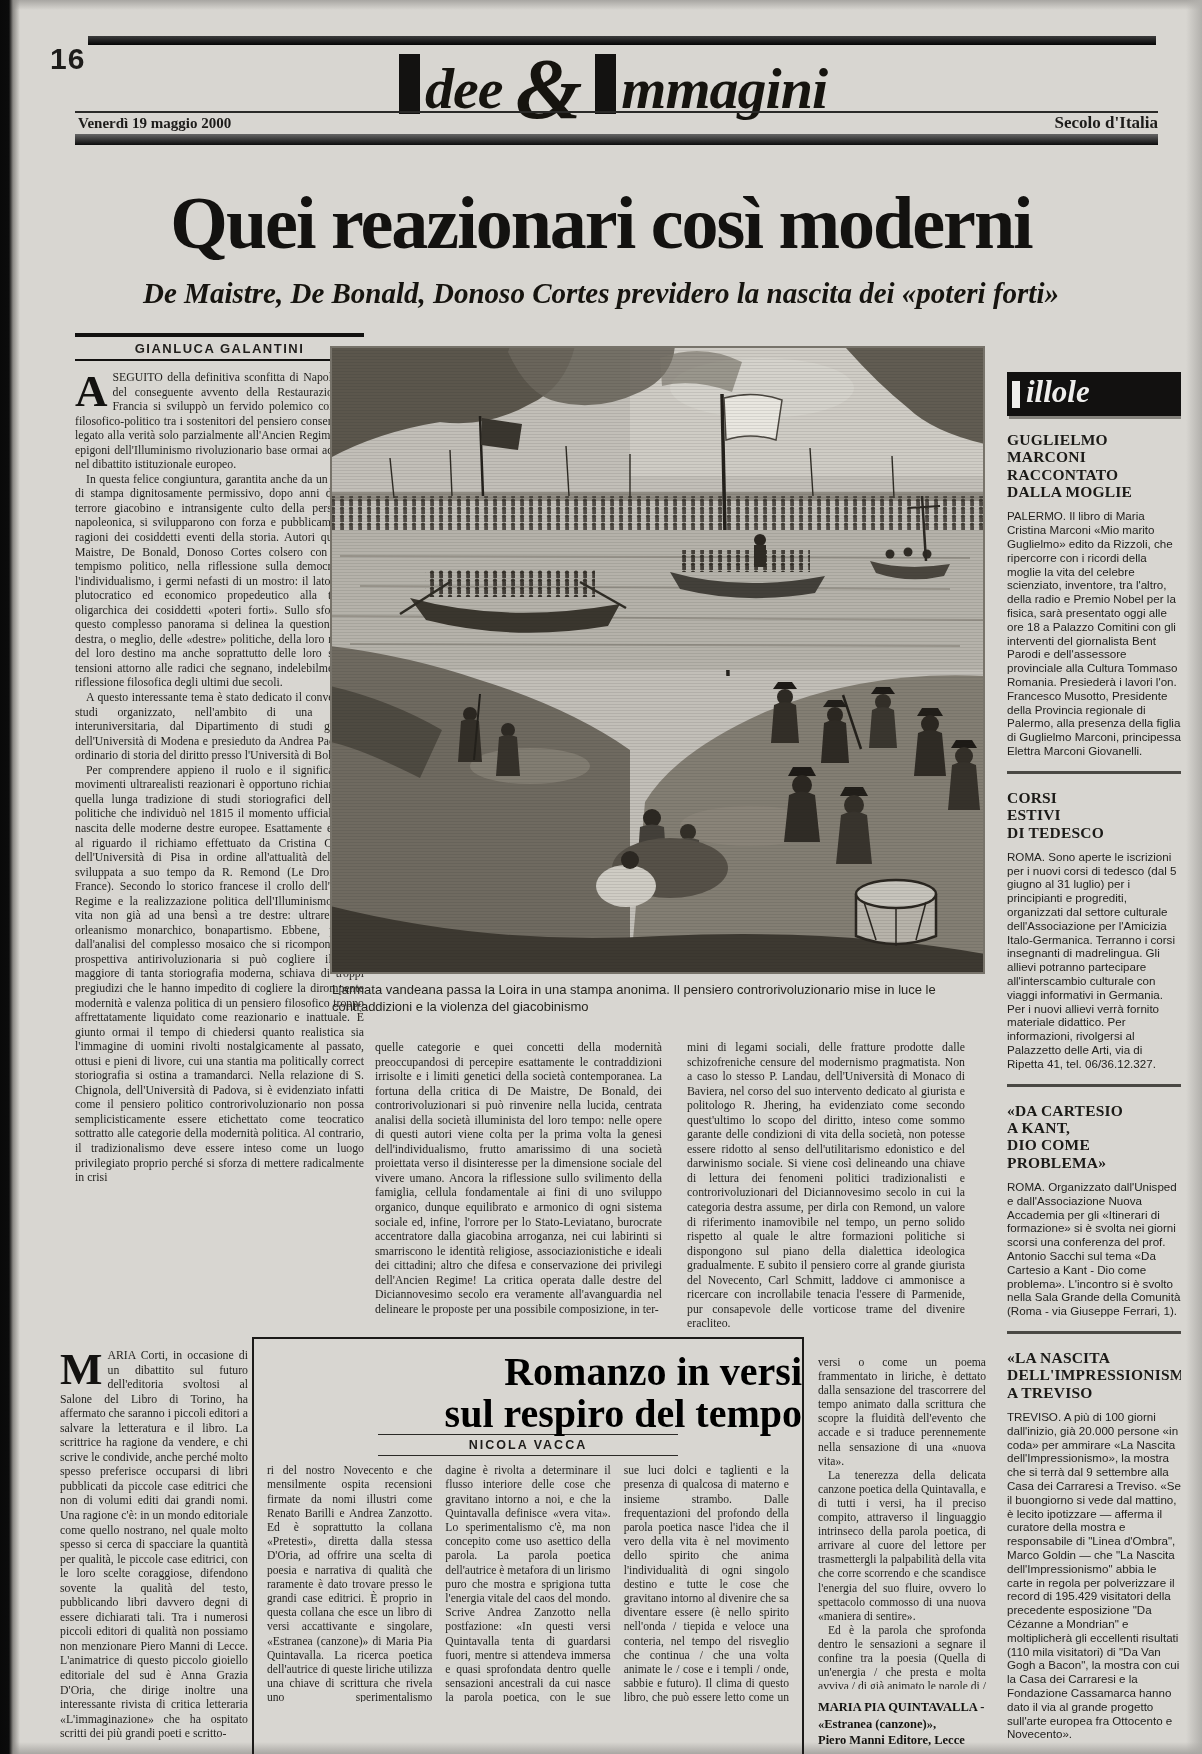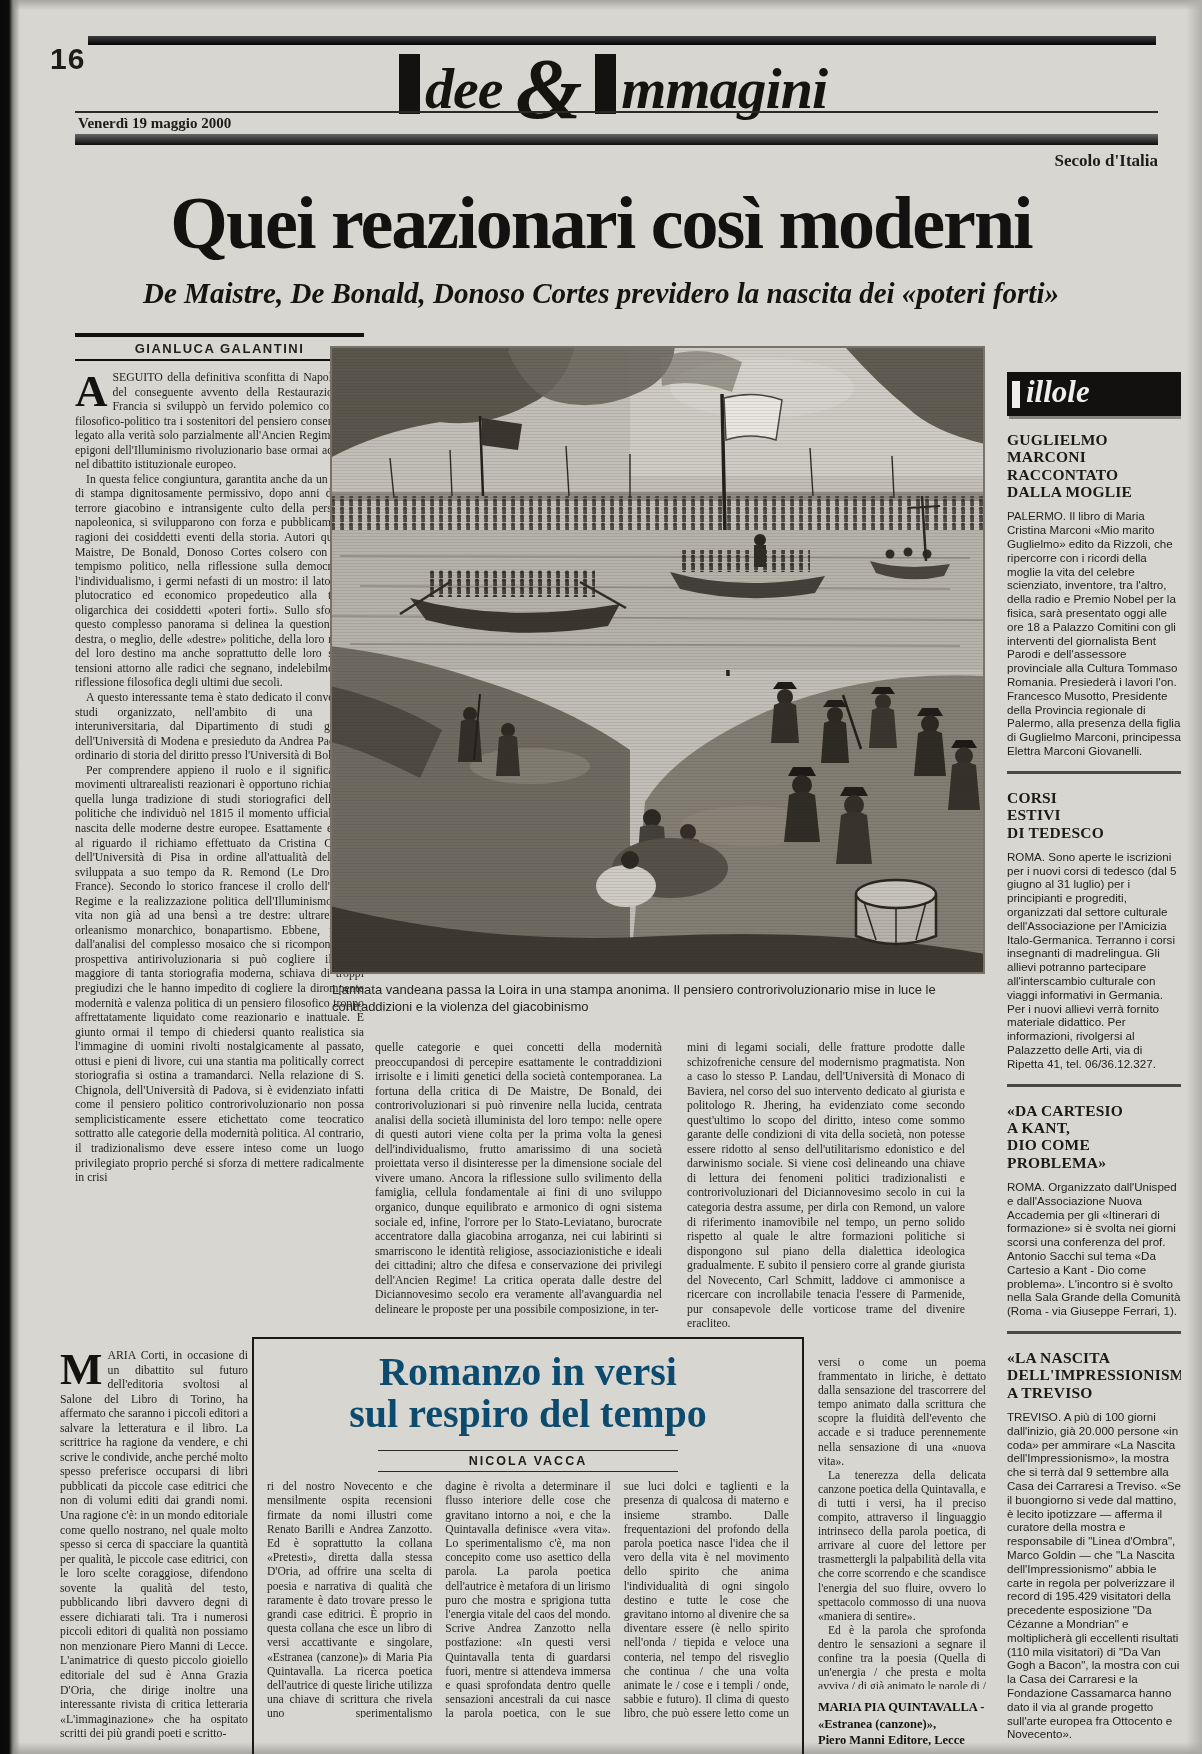--- a/index.html
+++ b/index.html
@@ -15,21 +15,21 @@
 
   
   .topbar{left:88px;top:36px;width:1068px;height:9px;background:linear-gradient(#3d3d3d,#050505);}
   .pagenum{left:50px;top:42px;font:bold 30px "Liberation Sans",sans-serif;letter-spacing:1px;}
   .masthead{left:12px;top:44px;width:100%;height:74px;display:flex;justify-content:center;align-items:flex-end;gap:5px;}
   .mh-bar{width:21px;height:60px;background:#131211;margin-bottom:4px;}
   .mh-word{font:bold italic 58px/58px "Liberation Serif",serif;letter-spacing:-1px;color:#16140f;}
   .mh-amp{font:bold italic 86px/58px "Liberation Serif",serif;margin:0 8px;color:#16140f;}
   .rule-thin{left:75px;top:111px;width:1083px;height:2px;background:#2a2a28;}
   .dateline{left:78px;top:115px;font:bold 15px "Liberation Serif",serif;}
-  .papername{right:44px;top:113px;font:bold 17px "Liberation Serif",serif;margin-top:38px;}
+  .papername{right:44px;top:113px;font:bold 17px "Liberation Serif",serif;}
   .midbar{left:75px;top:134px;width:1083px;height:11px;background:linear-gradient(#666,#0c0c0c);}
 
   
   .kicker{left:0;top:160px;width:100%;text-align:center;font:bold 21px "Liberation Serif",serif;color:#131210;}
   .headline{left:0;top:181px;width:100%;text-align:center;font:bold 74px "Liberation Serif",serif;
             letter-spacing:-2px;margin:0;color:#131210;}
   .deck{left:0;top:277px;width:100%;text-align:center;font:bold italic 29px "Liberation Serif",serif;color:#16140f;}
 
   
   .col{position:absolute;text-align:justify;font-size:11.8px;line-height:14.55px;color:#201f1c;}
@@ -58,21 +58,21 @@
   .pill-divider{height:3px;background:#4a4944;margin:13px 0 0;}
 
   
   .corti{left:60px;top:1348px;width:188px;height:402px;overflow:hidden;}
 
   .review-box{position:absolute;left:252px;top:1337px;width:552px;height:417px;box-sizing:border-box;
               border:2px solid #1b1a18;border-bottom:none;}
   .review-label{margin:7px auto 0;width:340px;text-align:center;background:linear-gradient(#93918c,#b2b0aa);
                 color:#141310;font:bold 22px "Liberation Serif",serif;letter-spacing:5px;padding:4px 0 3px;
                 border-top:3px solid #292824;border-bottom:3px solid #292824;}
-  .review-head{text-align:center;font:bold 40px/1.04 "Liberation Serif",serif;margin:12px 0 16px;color:#0c4a6e;}
+  .review-head{text-align:right;font:bold 40px/1.04 "Liberation Serif",serif;margin:12px 0 0;color:#000000;}
   .review-byline-wrap{width:300px;margin:0 auto 8px;}
   .rline{height:1px;background:#2a2926;}
   .review-byline{text-align:center;font:bold 12.5px "Liberation Sans",sans-serif;letter-spacing:2px;padding:3px 0;}
   .review-cols{display:flex;gap:13px;padding:0 13px;height:238px;overflow:hidden;}
   .rcol{flex:1;text-align:justify;font-size:11.6px;line-height:14.2px;color:#201f1c;}
   .rcol p{margin:0;}
 
   .col4{left:818px;top:1356px;width:168px;height:392px;display:flex;flex-direction:column;
         text-align:justify;font-size:11.6px;line-height:14.1px;color:#201f1c;}
   .col4 .paras{flex:1;overflow:hidden;}

